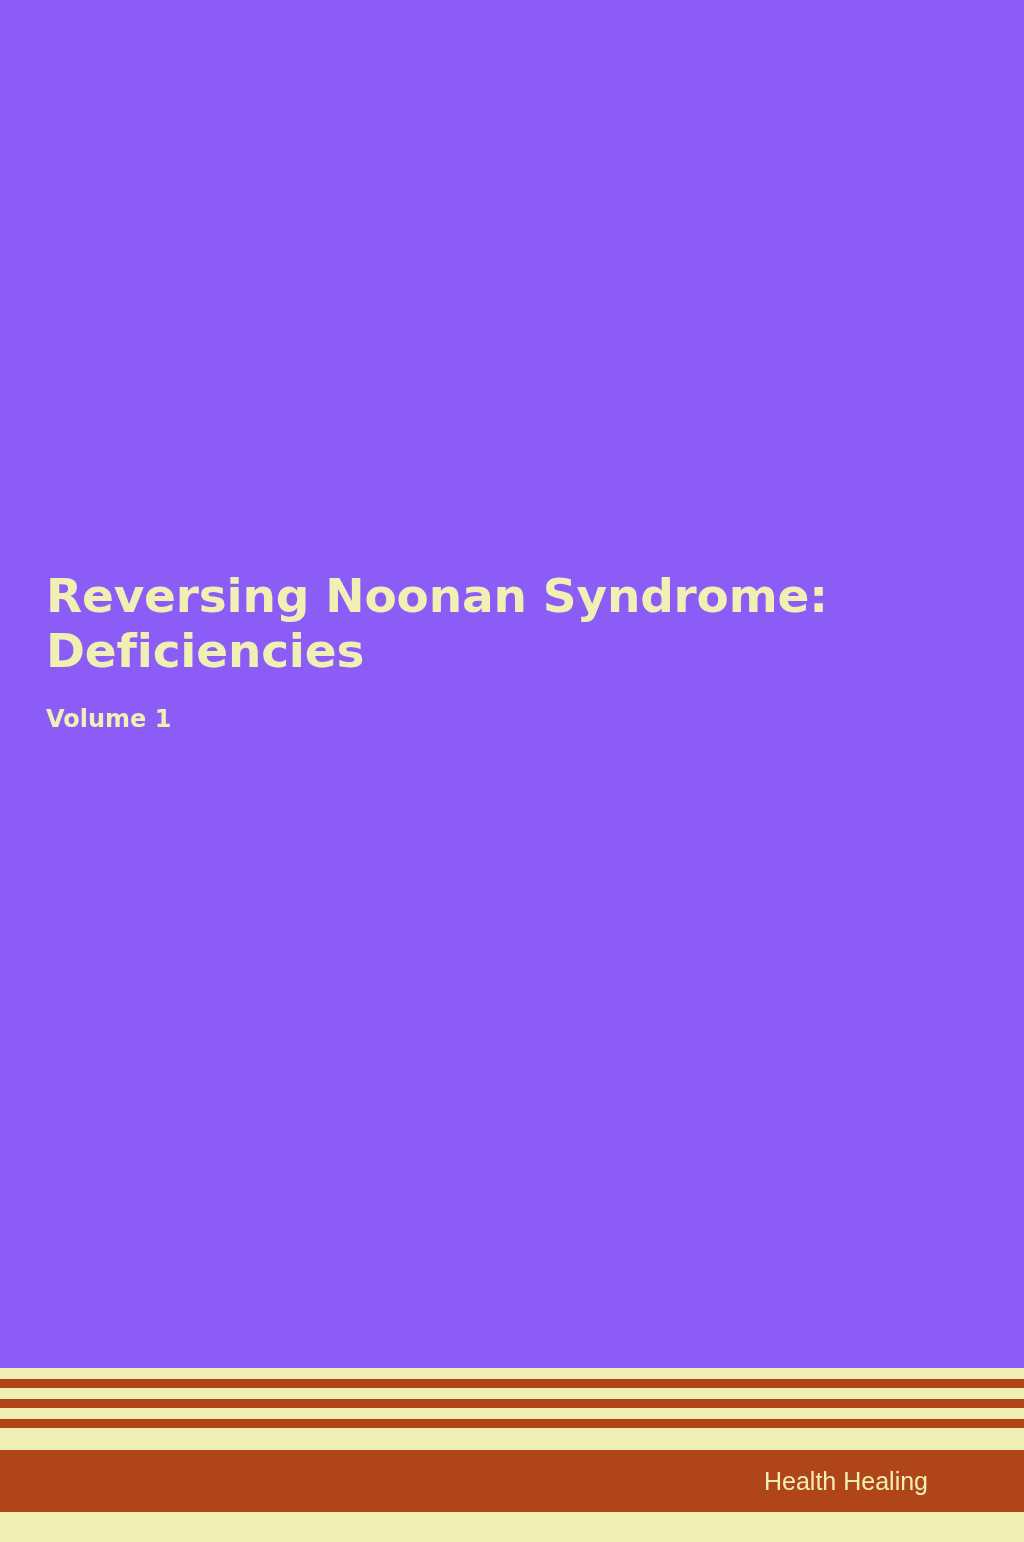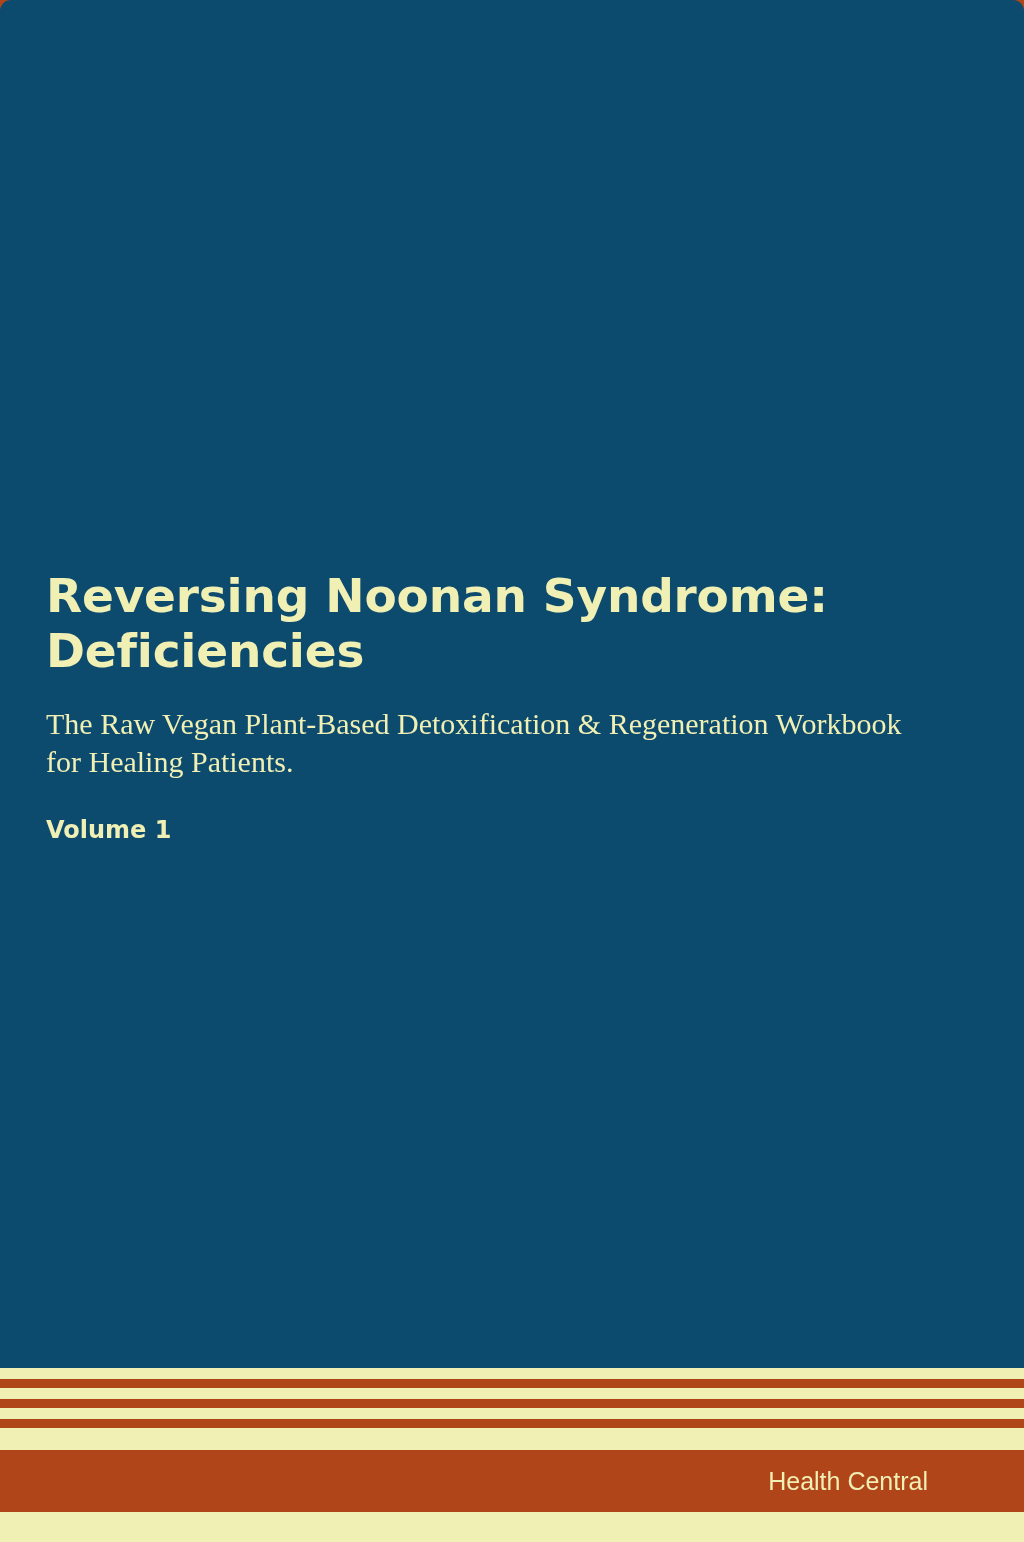--- a/index.html
+++ b/index.html
@@ -10,22 +10,21 @@
     width: 1024px;
     height: 1542px;
     background: #b1451a;
     font-family: "Liberation Sans", sans-serif;
     overflow: hidden;
     position: relative;
   }
   .cover {
     position: absolute;
     inset: 0;
-    background: #0c4a6e;
-    border-radius: 11px;
+    background: #8b5cf6;
   }
   .text-block {
     position: absolute;
     left: 46px;
     top: 568px;
     width: 900px;
   }
   .title {
     font-family: "DejaVu Sans", sans-serif;
     font-weight: bold;
@@ -83,33 +82,32 @@
     white-space: nowrap;
   }
 </style>
 </head>
 <body>
 
 <div class="cover">
 
   <div class="text-block">
     <h1 class="title">Reversing Noonan Syndrome: Deficiencies</h1>
-    <p class="subtitle">The Raw Vegan Plant-Based Detoxification &amp; Regeneration Workbook for Healing Patients.</p>
     <p class="volume">Volume 1</p>
   </div>
 
   <div class="stripes">
     <div class="stripe s-cream" style="height:11px"></div>
     <div class="stripe s-rust" style="height:9px"></div>
     <div class="stripe s-cream" style="height:11px"></div>
     <div class="stripe s-rust" style="height:9px"></div>
     <div class="stripe s-cream" style="height:11px"></div>
     <div class="stripe s-rust" style="height:9px"></div>
     <div class="stripe s-cream" style="height:22px"></div>
 
     <div class="publisher-band">
-      <span class="publisher">Health Central</span>
+      <span class="publisher">Health Healing</span>
     </div>
 
     <div class="stripe s-cream" style="height:30px"></div>
   </div>
 
 </div>
 
 </body></html>

